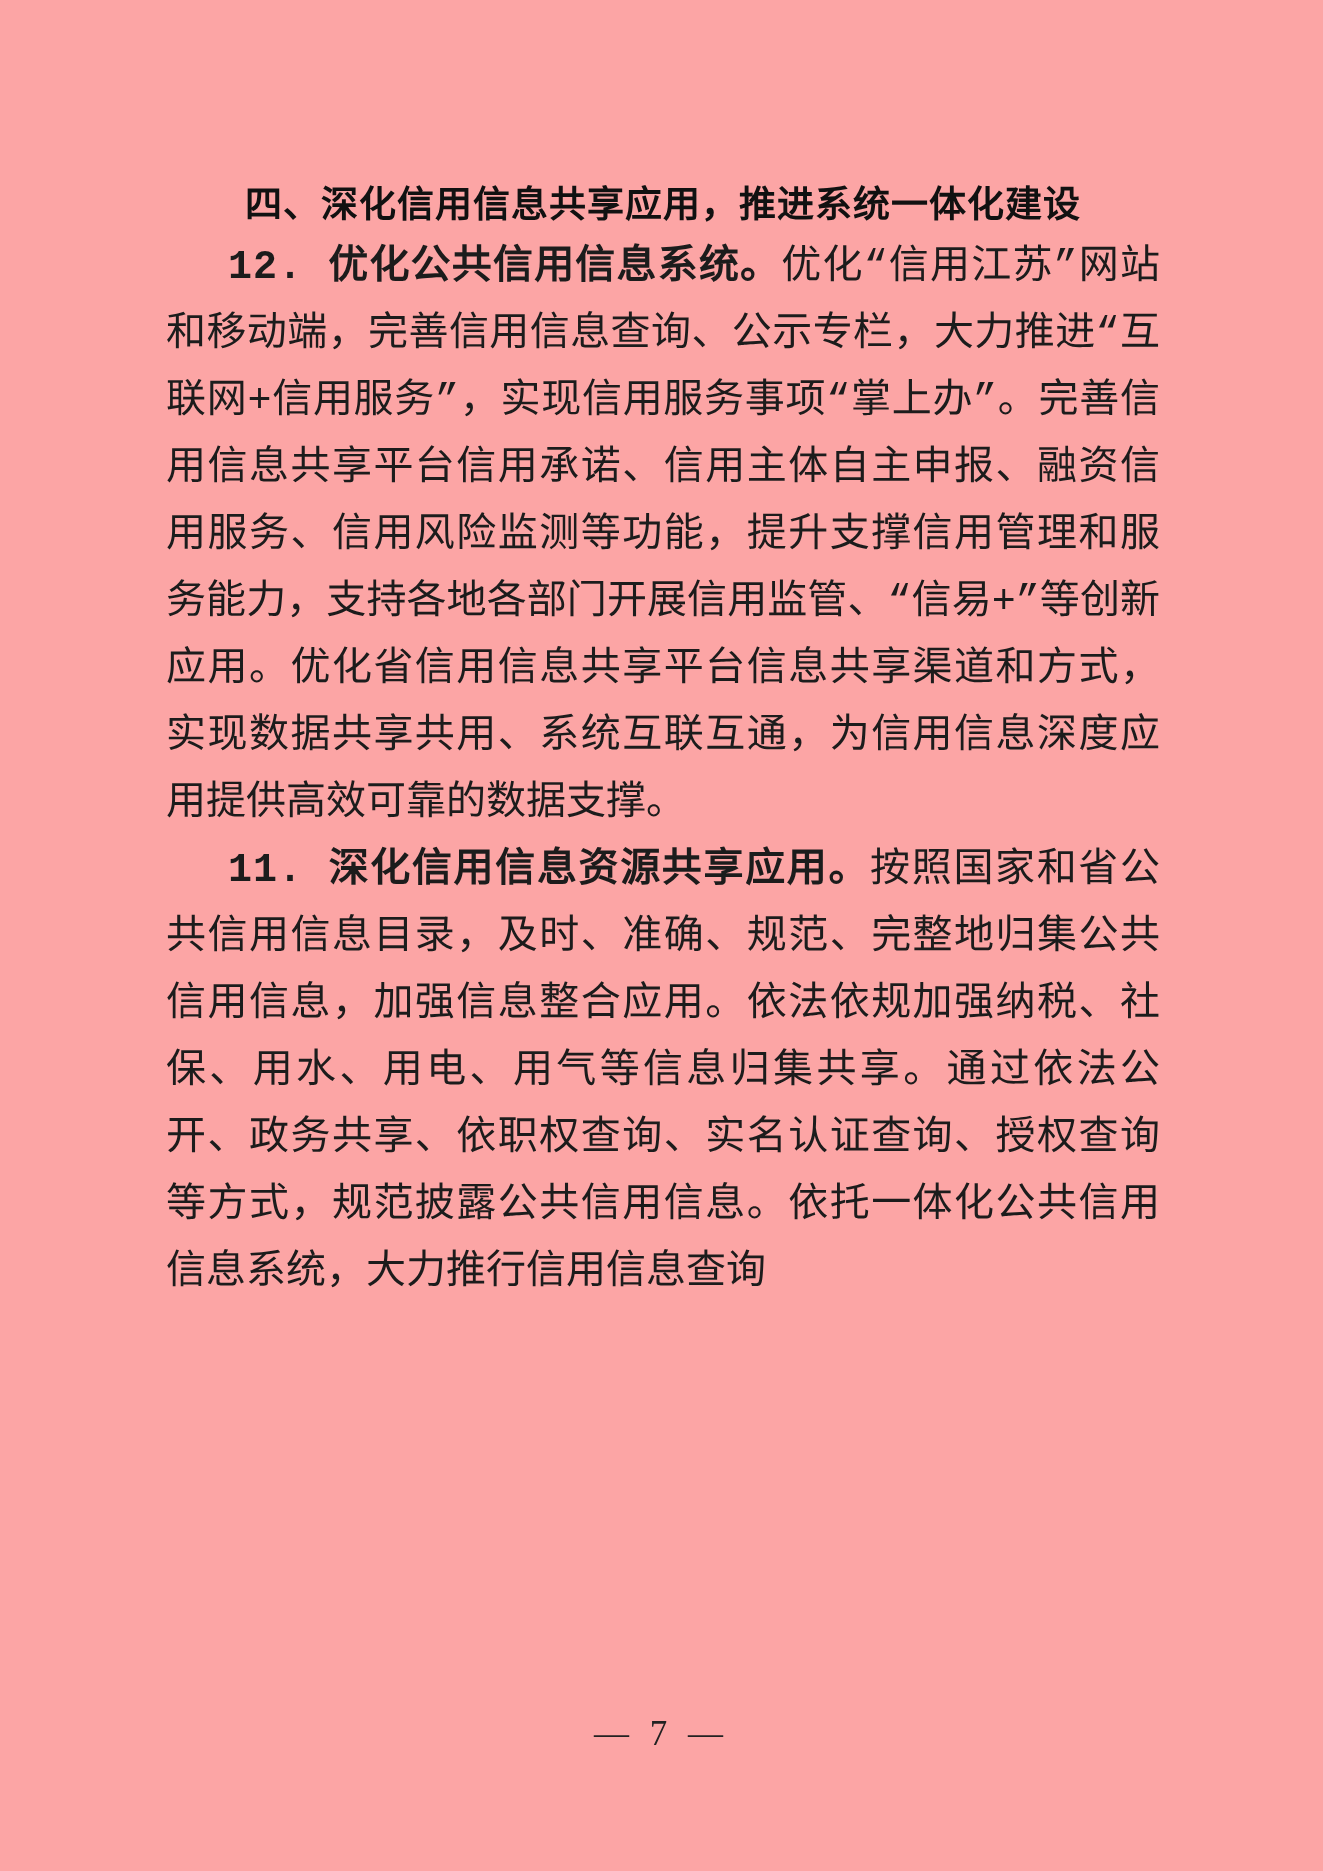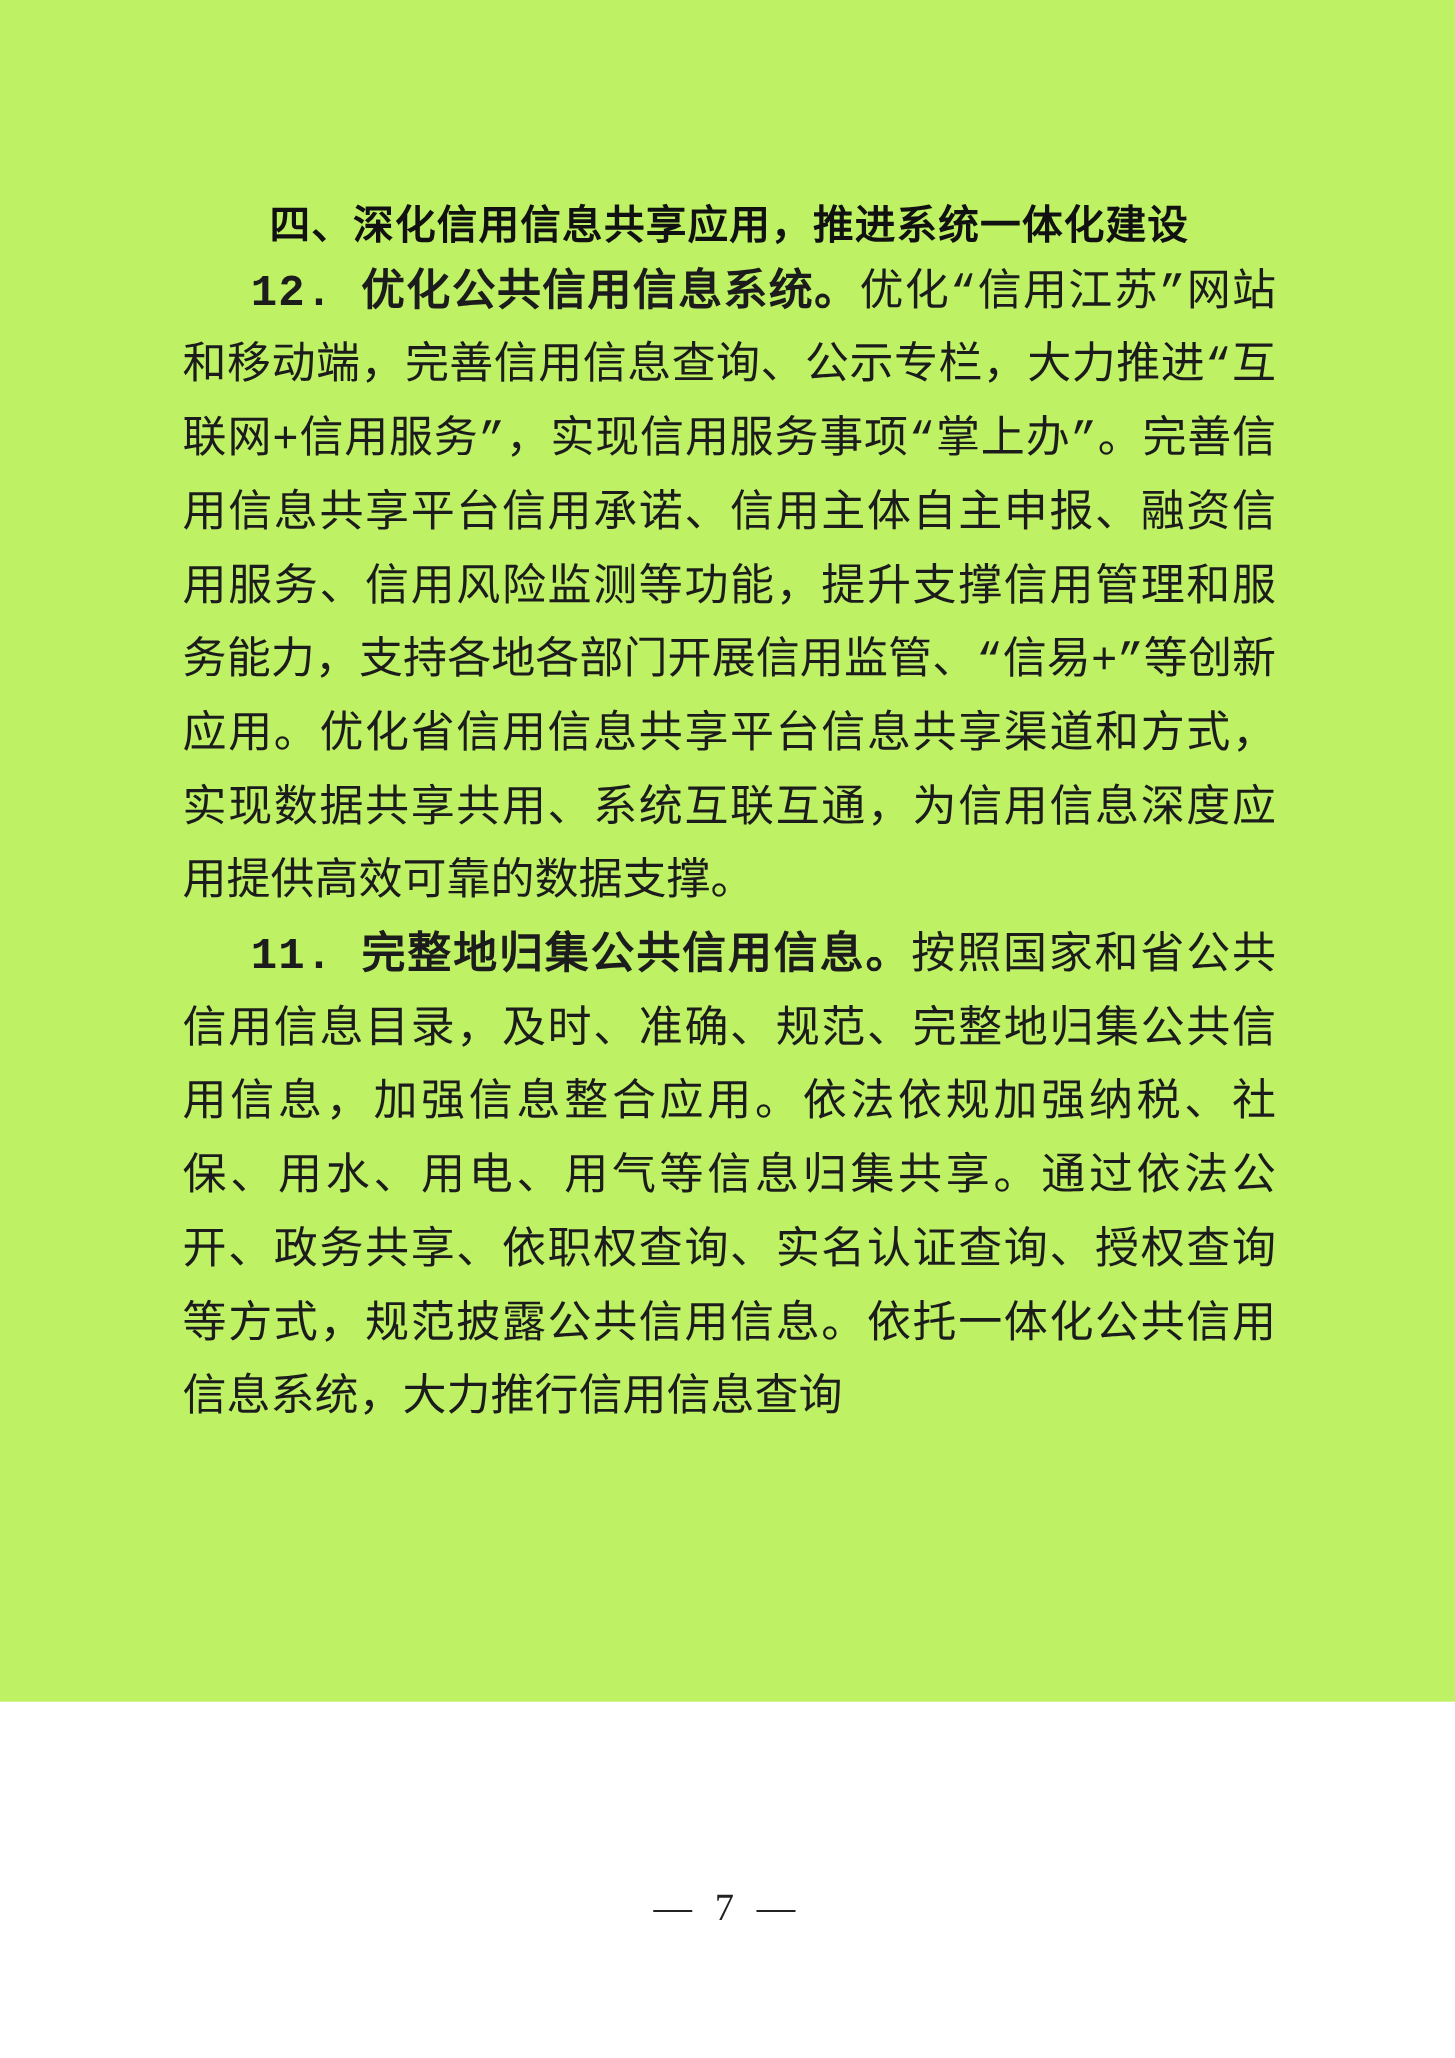--- a/index.html
+++ b/index.html
@@ -12,22 +12,22 @@
     height: 1871px;
     position: relative;
     overflow: hidden;
     color: #1b1b1b;
   }
   .page {
     position: absolute;
     left: 0;
     top: 0;
     width: 1323px;
-    height: 1547px;
-    background: #bef264;
+    height: 1871px;
+    background: #fca5a5;
   }
   .content {
     position: absolute;
     left: 166px;
     top: 0;
     width: 994px;
   }
   .heading {
     margin: 182px 0 6px 0;
     font-family: "Liberation Sans", sans-serif;
@@ -75,18 +75,18 @@
 <body>
 
 <div class="page">
   <div class="content">
 
     <h1 class="heading">四、深化信用信息共享应用，推进系统一体化建设</h1>
 
     <p class="para"><span class="num">12.</span><span class="lead">优化公共信用信息系统。</span><span class="body-text">优化“信用江苏”网站和移动端，完善信用信息查询、公示专栏，大力推进“互联网+信用服务”，实现信用服务事项“掌上办”。完善信用信息共享平台信用承诺、信用主体自主申报、融资信用服务、信用风险监测等功能，提升支撑信用管理和服务能力，支持各地各部门开展信用监管、“信易+”等创新应用。优化省信用信息共享平台信息共享渠道和方式，实现数据共享共用、系统互联互通，为信用信息深度应用提供高效可靠的数据支撑。</span></p>
 
 
-    <p class="para"><span class="num">11.</span><span class="lead">完整地归集公共信用信息。</span><span class="body-text">按照国家和省公共信用信息目录，及时、准确、规范、完整地归集公共信用信息，加强信息整合应用。依法依规加强纳税、社保、用水、用电、用气等信息归集共享。通过依法公开、政务共享、依职权查询、实名认证查询、授权查询等方式，规范披露公共信用信息。依托一体化公共信用信息系统，大力推行信用信息查询</span></p>
+    <p class="para"><span class="num">11.</span><span class="lead">深化信用信息资源共享应用。</span><span class="body-text">按照国家和省公共信用信息目录，及时、准确、规范、完整地归集公共信用信息，加强信息整合应用。依法依规加强纳税、社保、用水、用电、用气等信息归集共享。通过依法公开、政务共享、依职权查询、实名认证查询、授权查询等方式，规范披露公共信用信息。依托一体化公共信用信息系统，大力推行信用信息查询</span></p>
 
   </div>
 
   <div class="page-footer">— 7 —</div>
 </div>
 
 </body></html>

